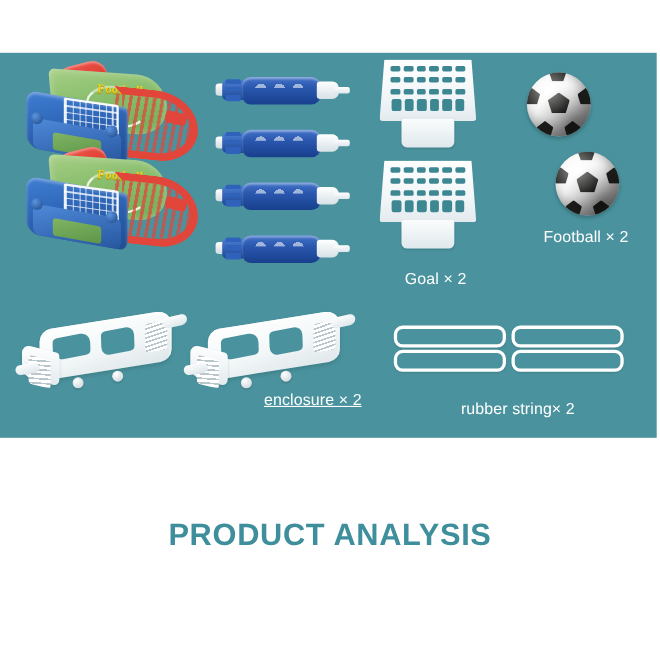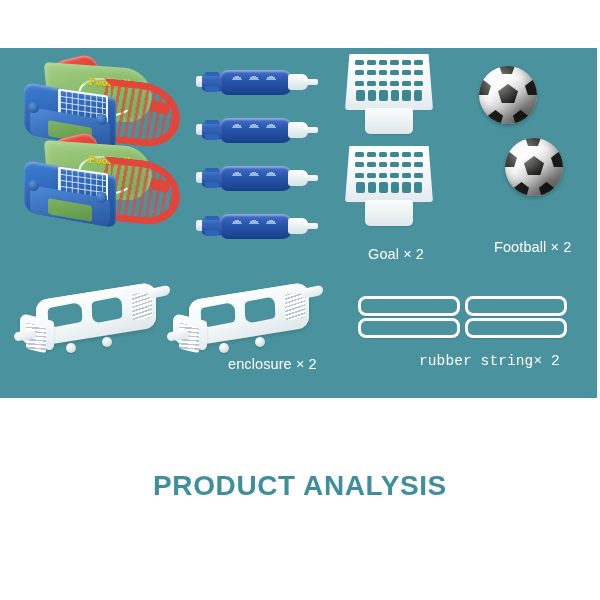--- a/index.html
+++ b/index.html
@@ -412,21 +412,21 @@
     <div class="ball" style="left:505px;top:90px;">
       <b class="pent-c"></b>
       <b class="pent-t"></b>
       <b class="pent-l"></b>
       <b class="pent-r"></b>
       <b class="pent-bl"></b>
       <b class="pent-br"></b>
       <span class="ball-shade"></span>
     </div>
 
-    <div class="label" style="left:494px;top:160px;margin-top:31px;">Football × 2</div>
+    <div class="label" style="left:494px;top:160px;">Football × 2</div>
 
     <div class="encl" style="left:14px;top:237px;">
       <div class="en-body"></div>
       <div class="en-hole1"></div>
       <div class="en-hole2"></div>
       <div class="en-grip"></div>
       <div class="en-ribs"></div>
       <div class="en-ribs2"></div>
       <div class="en-tip"></div>
       <div class="en-nose"></div>
@@ -439,26 +439,26 @@
       <div class="en-hole2"></div>
       <div class="en-grip"></div>
       <div class="en-ribs"></div>
       <div class="en-ribs2"></div>
       <div class="en-tip"></div>
       <div class="en-nose"></div>
       <div class="en-wheel" style="left:52px;top:58px;"></div>
       <div class="en-wheel" style="left:88px;top:52px;"></div>
     </div>
 
-    <div class="label" style="left:228px;top:308px;">enclosure × 2</div>
+    <div class="label" style="left:240px;top:308px;text-decoration:underline;">enclosure × 2</div>
 
     <div class="rstring" style="left:358px;top:248px;"></div>
     <div class="rstring" style="left:465px;top:248px;"></div>
     <div class="rstring" style="left:358px;top:270px;"></div>
     <div class="rstring" style="left:465px;top:270px;"></div>
 
-    <div class="label" style="left:419px;top:305px;font-family:Liberation Mono, monospace;">rubber string× 2</div>
+    <div class="label" style="left:419px;top:316px;">rubber string× 2</div>
 
   </div>
 
   <div class="title">PRODUCT ANALYSIS</div>
 
 </div>
 
 </body></html>

